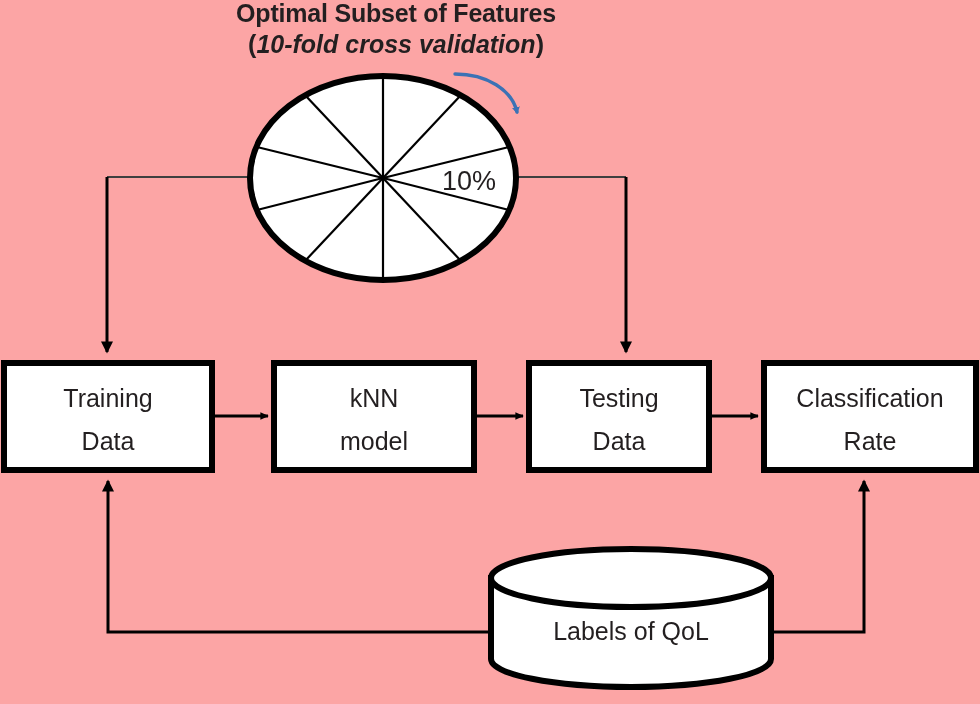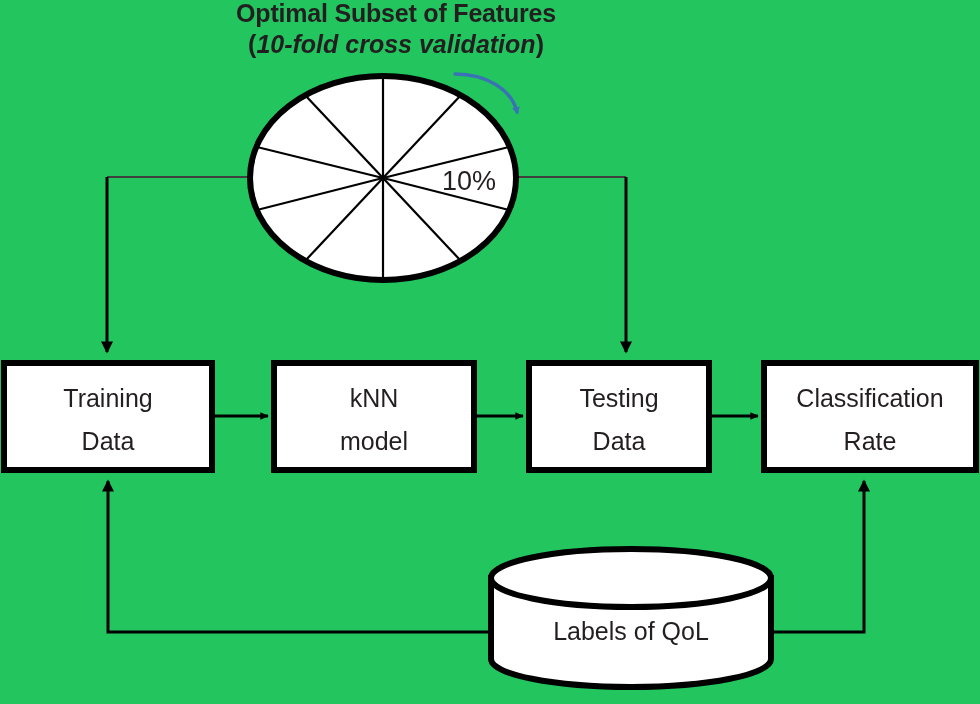--- a/index.html
+++ b/index.html
@@ -8,21 +8,21 @@
     padding: 0;
     background: #ffffff;
   }
   body {
     font-family: "Liberation Sans", "DejaVu Sans", sans-serif;
   }
   #canvas {
     position: relative;
     width: 980px;
     height: 704px;
-    background: #22c55e;
+    background: #fca5a5;
     overflow: hidden;
   }
   #diagram-svg {
     position: absolute;
     left: 0;
     top: 0;
     width: 980px;
     height: 704px;
   }
   .dg-text {

